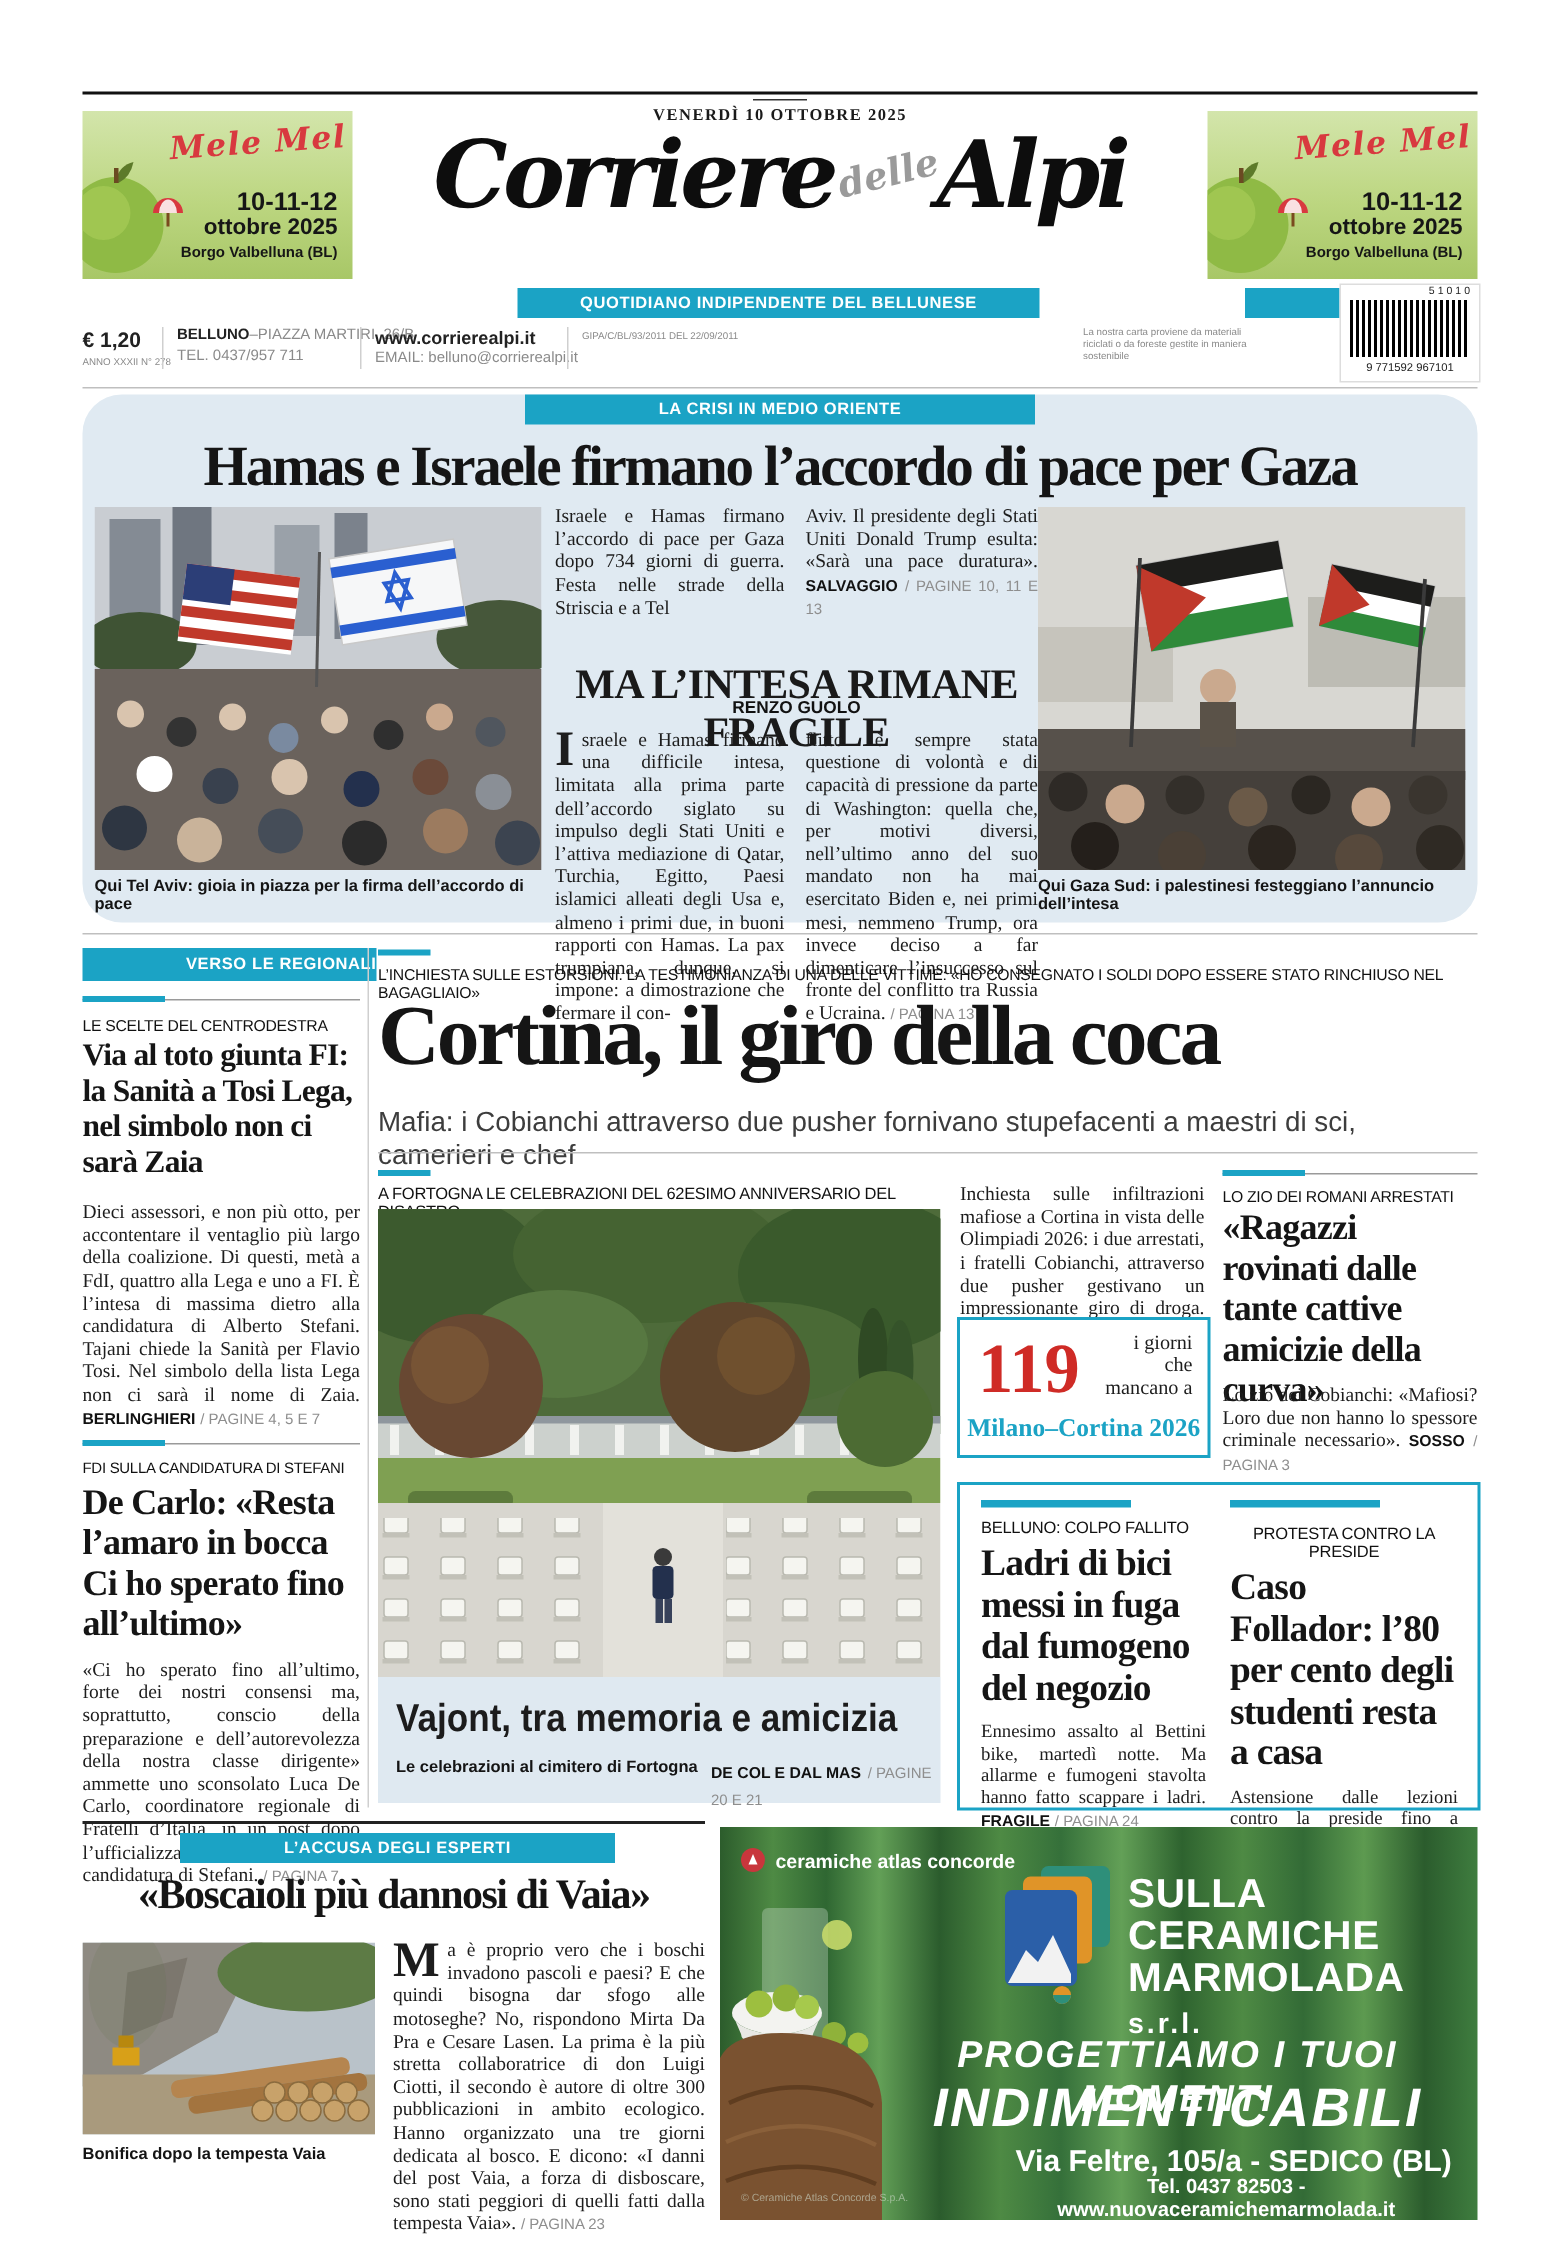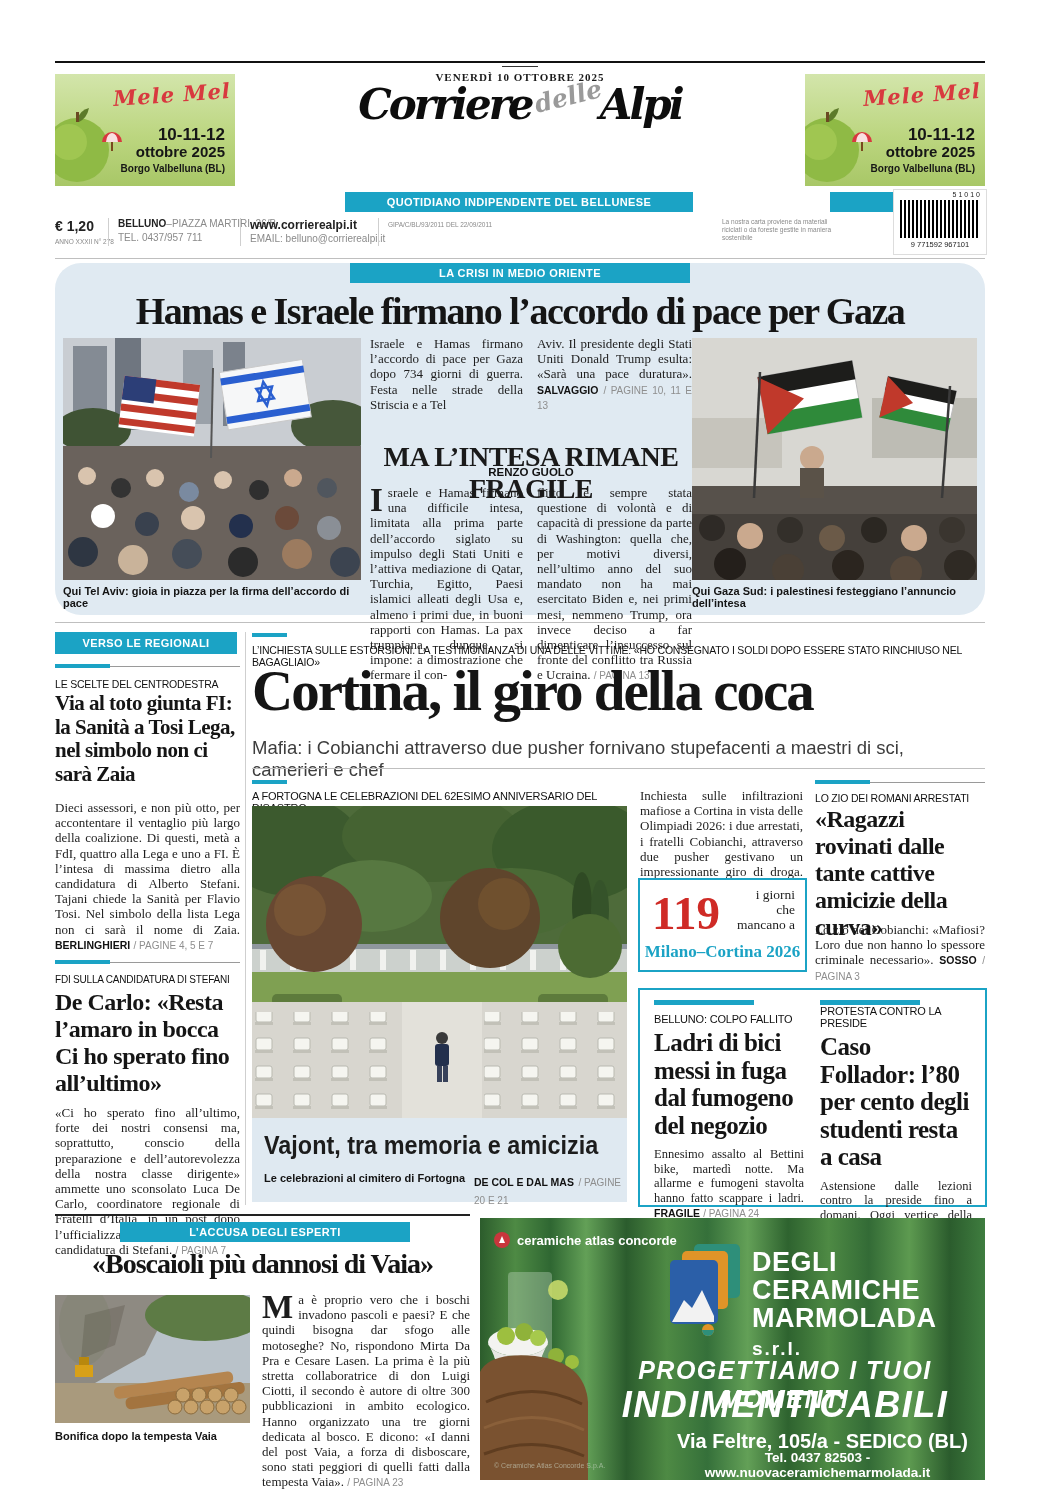--- a/index.html
+++ b/index.html
@@ -18,21 +18,21 @@
   .hr{background:#bfbfbf;height:1px;}
   .vr{background:#cfcfcf;width:1px;}
   .accent{background:#1ba3c5;height:4px;}
   .sec-div{height:1px;background:#9a9a9a;}
   .sec-div .accent{position:absolute;left:0;top:-2px;width:55px;height:4px;}
   .dropcap::first-letter{float:left;font-size:33px;line-height:.82;padding:2px 5px 0 0;font-weight:bold;}
   .panel{background:#e0eaf2;}
   .tealbox{border:2px solid #1ba3c5;background:#fff;}
   .logo-row{display:flex;align-items:baseline;justify-content:center;
             font-family:"DejaVu Serif",serif;font-style:italic;font-weight:bold;color:#0d0d0d;}
-  .logo-big{font-size:42px;letter-spacing:-3px;}
+  .logo-big{font-size:62px;letter-spacing:-3px;}
   .logo-delle{font-size:25px;color:#9a9a9a;margin:0 -2px 0 2px;transform:translateY(-14px) rotate(-14deg);display:inline-block;}
   .side-ad{background:linear-gradient(180deg,#d3e5ab 0%,#bcd680 55%,#a8c767 100%);overflow:hidden;}
   .melemel{font-family:"DejaVu Serif",serif;font-style:italic;font-weight:bold;color:#d8393f;font-size:21px;
            transform:rotate(-4deg);letter-spacing:1px;}
   .ad-dates{font-weight:bold;color:#161616;line-height:1.05;}
   .barcode{background:repeating-linear-gradient(90deg,#000 0 2px,#fff 2px 4px);}
   .tiny{font-size:6.5px;color:#8a8a8a;line-height:1.25;}
   .info-bold{font-weight:bold;font-size:11px;color:#222;}
   .info-gray{font-size:10px;color:#8a8a8a;}
   .bluebox{background:#dfe9f1;}
@@ -227,21 +227,21 @@
         <circle cx="96" cy="232" r="16" fill="#4a4036"></circle>
       <circle cx="156" cy="228" r="16" fill="#2b251f"></circle>
         <circle cx="214" cy="234" r="16" fill="#57493c"></circle>
         <circle cx="268" cy="228" r="16" fill="#2f2a24"></circle>
     </svg>
     <div class="abs caption" style="left:637px;top:322px;width:290px;">Qui Gaza Sud: i palestinesi festeggiano l’annuncio dell’intesa</div>
   </div>
 
   <div class="abs hr" style="left:55px;top:622px;width:930px;"></div>
 
-  <div class="abs teal-band" style="left:55px;top:632px;width:182px;height:22px;line-height:22px;">VERSO LE REGIONALI</div>
+  <div class="abs teal-band" style="left:55px;top:632px;width:196px;height:22px;line-height:22px;text-align:right;">VERSO LE REGIONALI</div>
   <div class="abs sec-div" style="left:55px;top:666px;width:185px;">
       <div class="accent"></div>
     </div>
   <div class="abs kicker" style="left:55px;top:678px;width:185px;">LE SCELTE DEL CENTRODESTRA</div>
   <div class="abs hl" style="left:55px;top:692px;width:185px;font-size:21px;line-height:1.13;letter-spacing:-.5px;">Via al toto giunta FI: la Sanità a Tosi Lega, nel simbolo non ci sarà Zaia</div>
   <div class="abs body-text" style="left:55px;top:800px;width:185px;">
     <span>Dieci assessori, e non più otto, per accontentare il ventaglio più largo della coalizione. Di questi, metà a FdI, quattro alla Lega e uno a FI. È l’intesa di massima dietro alla candidatura di Alberto Stefani. Tajani chiede la Sanità per Flavio Tosi. Nel simbolo della lista Lega non ci sarà il nome di Zaia.</span>
     <b class="byline">BERLINGHIERI</b>
     <span class="pages">/ PAGINE 4, 5 E 7</span>
   </div>
@@ -354,21 +354,21 @@
       <div class="kicker" style="margin-top:8px;font-size:11px;">BELLUNO: COLPO FALLITO</div>
       <div class="hl" style="margin-top:4px;font-size:25px;line-height:1.1;letter-spacing:-.5px;">Ladri di bici messi in fuga dal fumogeno del negozio</div>
       <div class="body-text" style="margin-top:8px;font-size:12.5px;">
         <span>Ennesimo assalto al Bettini bike, martedì notte. Ma allarme e fumogeni stavolta hanno fatto scappare i ladri.</span>
         <b class="byline">FRAGILE</b>
         <span class="pages">/ PAGINA 24</span>
       </div>
     </div>
     <div class="abs" style="left:180px;top:10px;width:152px;height:195px;">
       <div class="accent" style="width:100px;height:5px;"></div>
-      <div class="kicker" style="margin-top:0;font-size:11px;">PROTESTA CONTRO LA PRESIDE</div>
+      <div class="kicker" style="margin-top:12px;font-size:11px;text-align:center;">PROTESTA CONTRO LA PRESIDE</div>
       <div class="hl" style="margin-top:4px;font-size:25px;line-height:1.1;letter-spacing:-.5px;">Caso Follador: l’80 per cento degli studenti resta a casa</div>
       <div class="body-text" style="margin-top:8px;font-size:12.5px;">
         <span>Astensione dalle lezioni contro la preside fino a domani. Oggi vertice della Provincia con la Regione.</span>
         <b class="byline">DALL’ANESE</b>
         <span class="pages">/ PAGINA 29</span>
       </div>
     </div>
   </div>
 
   <div class="abs" style="left:55px;top:1214px;width:415px;height:2px;background:#222;"></div>
@@ -430,21 +430,21 @@
     </div>
     <svg class="abs" style="left:188px;top:26px;" width="78" height="92" viewBox="0 0 78 92">
       <rect x="26" y="0" width="46" height="54" rx="5" fill="#2e8f7a"></rect>
       <rect x="14" y="7" width="46" height="58" rx="5" fill="#e09428"></rect>
       <rect x="2" y="16" width="48" height="64" rx="5" fill="#2b5fa8"></rect>
       <polygon points="4,78 16,56 24,64 34,46 46,72 46,78" fill="#f2f2f2"></polygon>
       <circle cx="40" cy="86" r="6" fill="#e09428"></circle>
         <path d="M34 86 A6 6 0 0 0 46 86 Z" fill="#2e8f7a"></path>
     </svg>
     <div class="abs adv-company" style="left:272px;top:30px;">
-      <div>DEGLI</div>
+      <div>SULLA</div>
       <div>CERAMICHE</div>
       <div><span>MARMOLADA</span>
         <span style="font-size:19px;letter-spacing:2px;">s.r.l.</span></div>
     </div>
     <div class="abs adv-slogan" style="left:110px;top:138px;width:390px;font-size:25px;">PROGETTIAMO I TUOI MOMENTI</div>
     <div class="abs adv-slogan" style="left:110px;top:166px;width:390px;font-size:36px;">INDIMENTICABILI</div>
     <div class="abs adv-addr" style="left:185px;top:212px;width:315px;font-size:20px;">Via Feltre, 105/a - SEDICO (BL)</div>
     <div class="abs adv-addr" style="left:175px;top:232px;width:325px;font-size:13.5px;">Tel. 0437 82503 - www.nuovaceramichemarmolada.it</div>
     <div class="abs" style="left:14px;top:244px;font-size:7px;color:#cdd8c8;opacity:.6;">© Ceramiche Atlas Concorde S.p.A.</div>
   </div>

